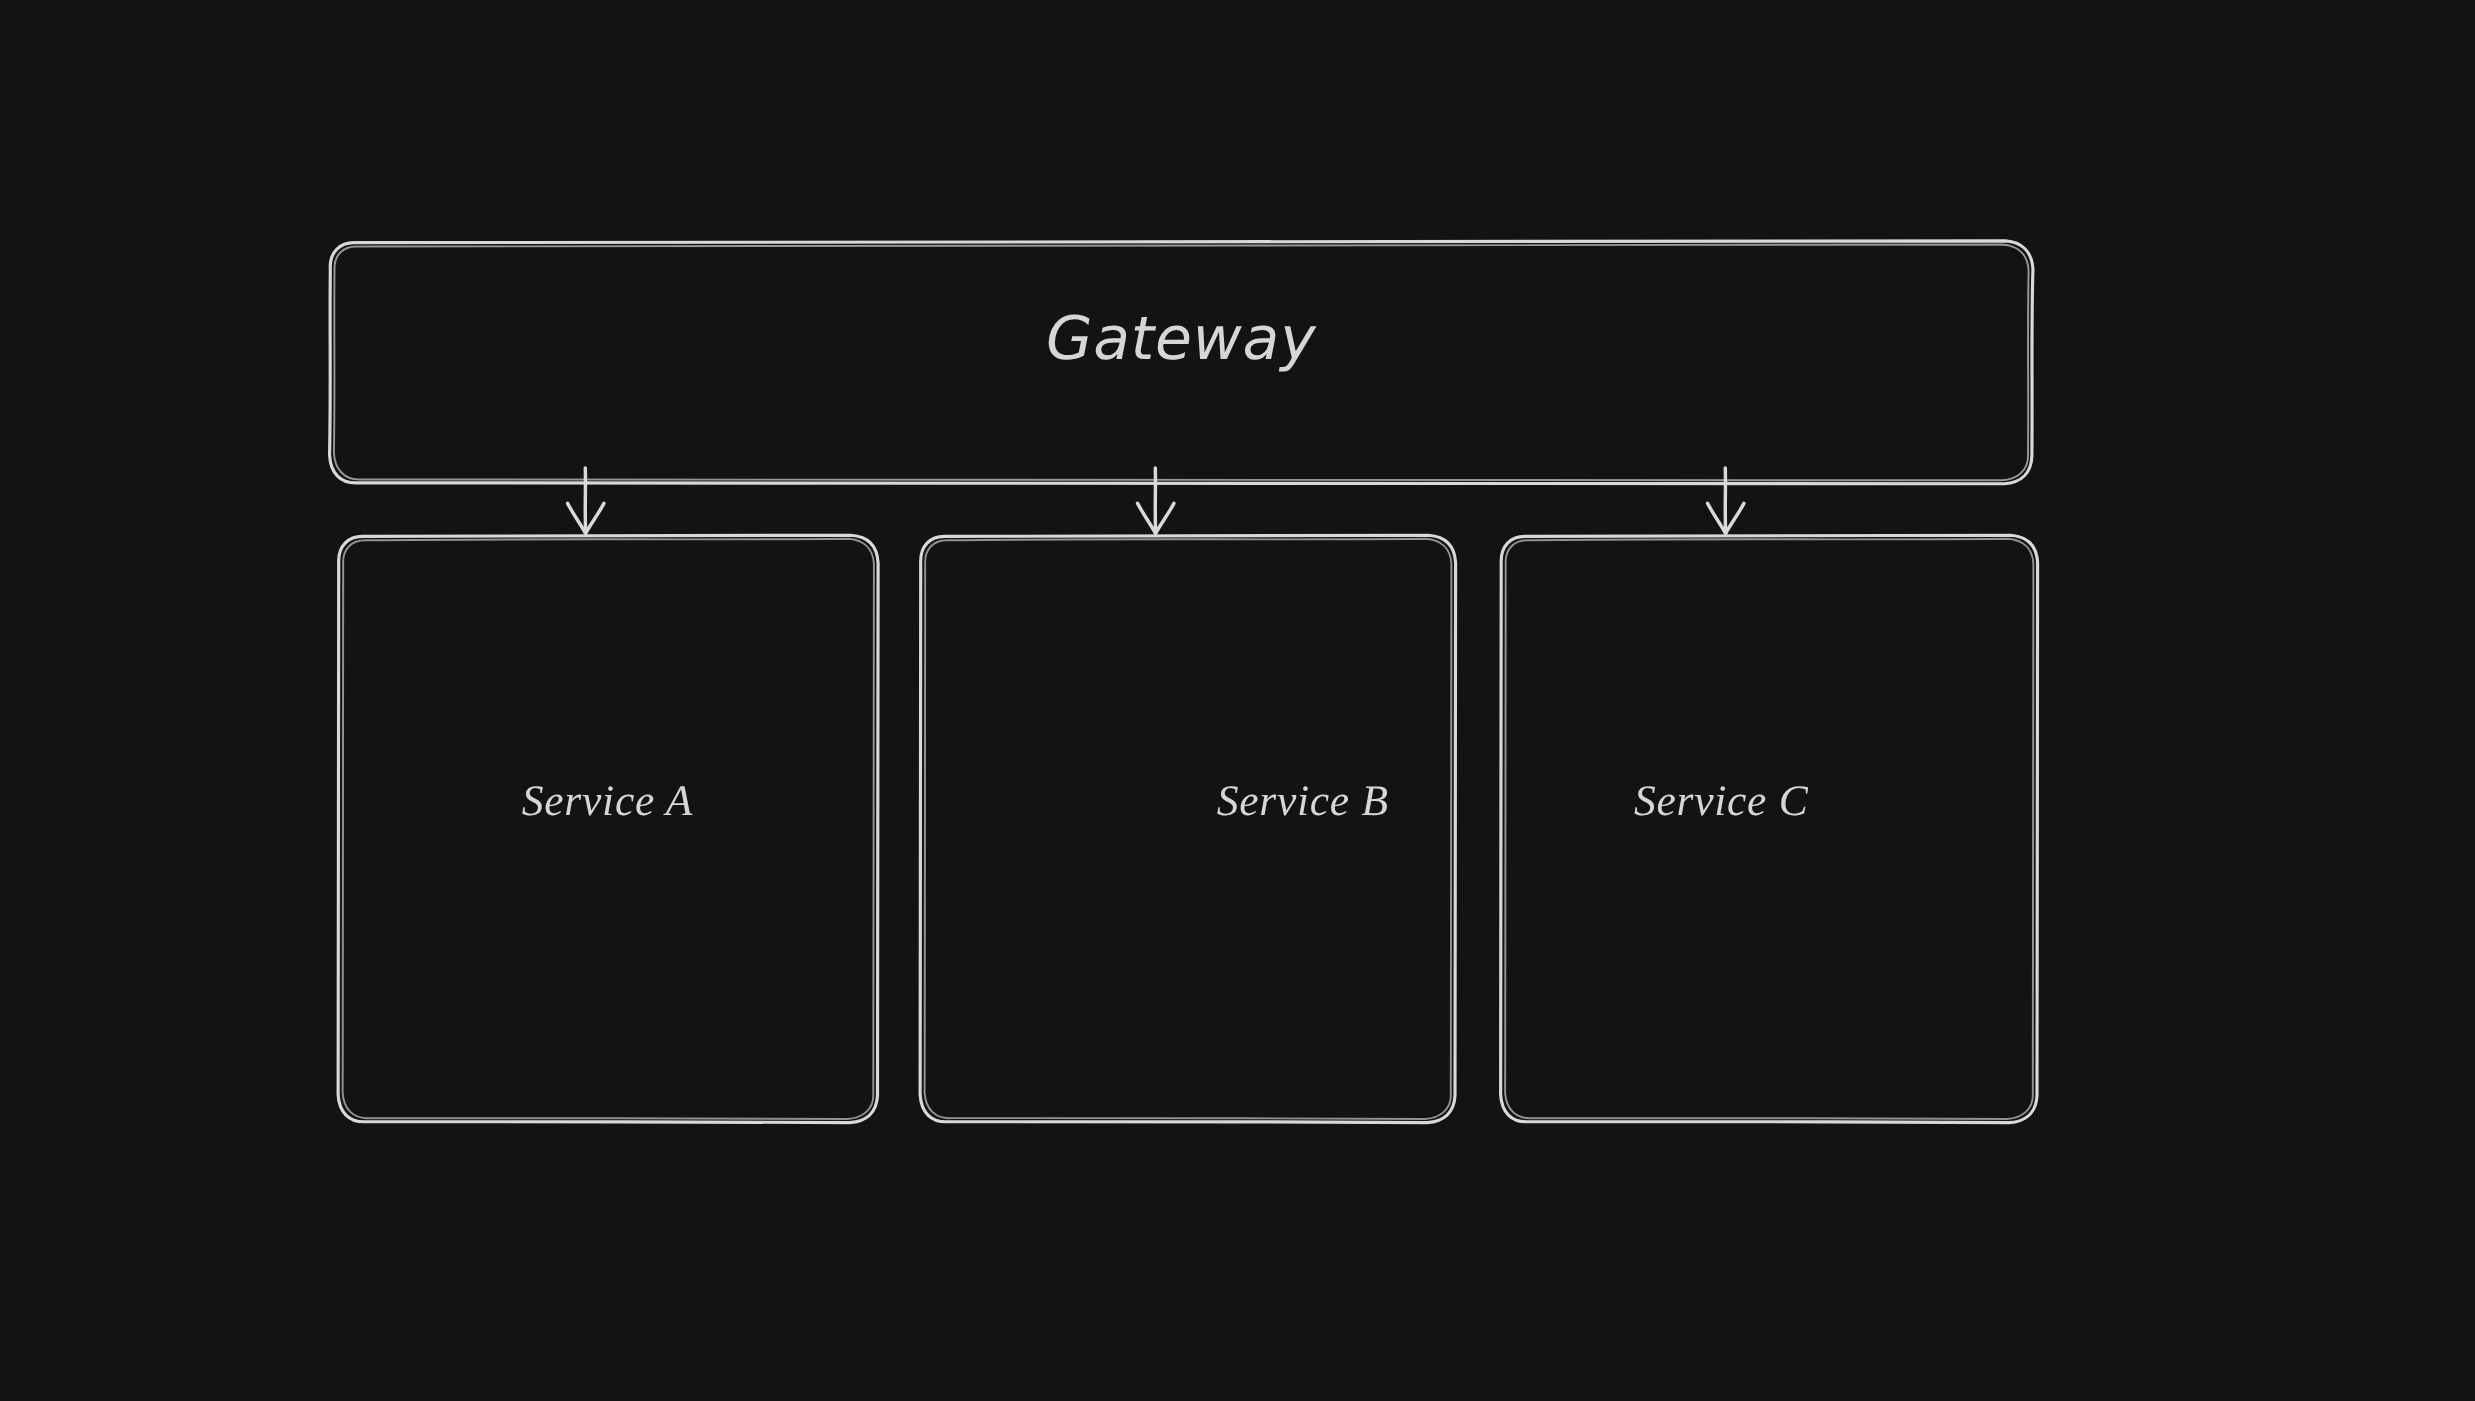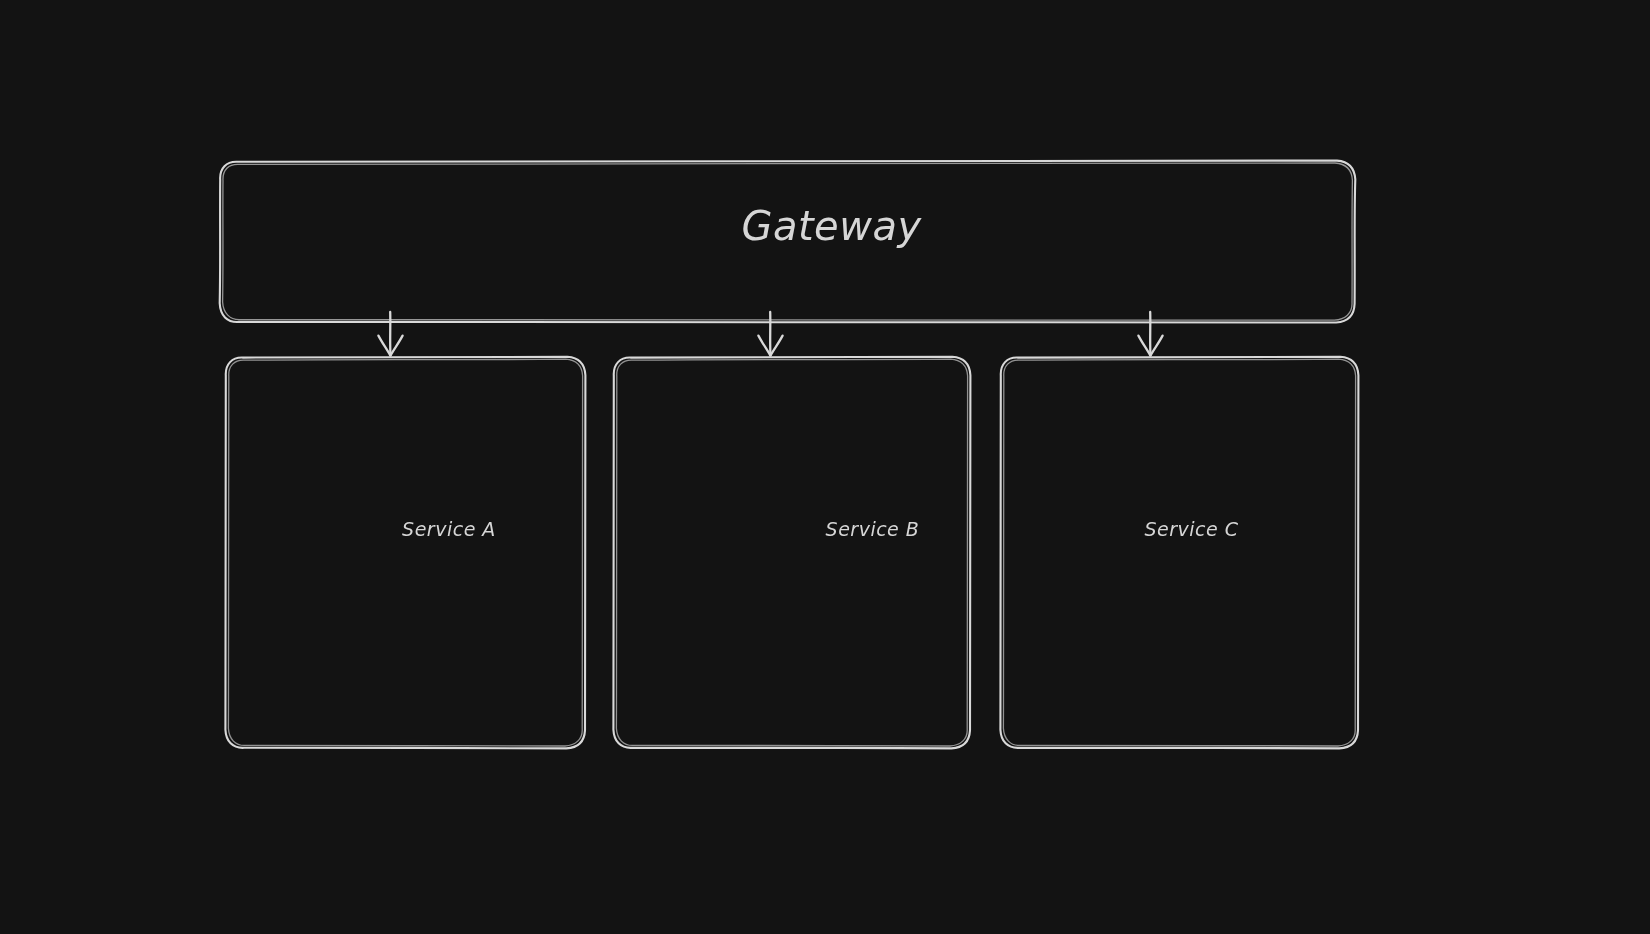--- a/index.html
+++ b/index.html
@@ -31,29 +31,29 @@
     position: absolute;
     text-align: center;
     color: #d6d6d6;
     font-family: "DejaVu Sans", "Liberation Sans", sans-serif;
     font-style: italic;
     font-weight: 400;
     letter-spacing: 0.5px;
     white-space: nowrap;
     user-select: none;
     pointer-events: none;
-    margin-left: 44px;
   }
   .gateway-label {
     font-size: 40px;
     line-height: 1;
   }
   .service-label {
-    font-size: 19px;
+    font-size: 29px;
     line-height: 1;
+    font-family: Liberation Serif, serif;
   }
 </style>
 </head>
 <body style="background: rgb(19, 19, 19);">
 
 <div id="canvas" style="background: rgb(19, 19, 19);">
 
   <svg id="scene" viewBox="0 0 1650 934" xmlns="http://www.w3.org/2000/svg">
     <defs></defs>
 
@@ -159,17 +159,17 @@
                C 1010.4 746.0, 1004.0 739.0, 1003.4 728.4
                C 1004.0 600, 1003.4 470, 1003.8 376.2
                C 1003.2 366.0, 1009.4 359.6, 1019.6 360.2 Z"></path>
     </g>
   </svg>
 
   <div class="node-label gateway-label" style="left:220px; top:206px; width:1135px;">Gateway</div>
 
   <div class="node-label service-label" style="left:225px; top:520px; width:360px;">Service A</div>
 
-  <div class="node-label service-label" style="left:613px; top:520px; width:431px;">Service B</div>
+  <div class="node-label service-label" style="left:613px; top:520px; width:431px;padding-left:40px;">Service B</div>
 
   <div class="node-label service-label" style="left:1000px; top:520px; width:295px;">Service C</div>
 
 </div>
 
 </body></html>

